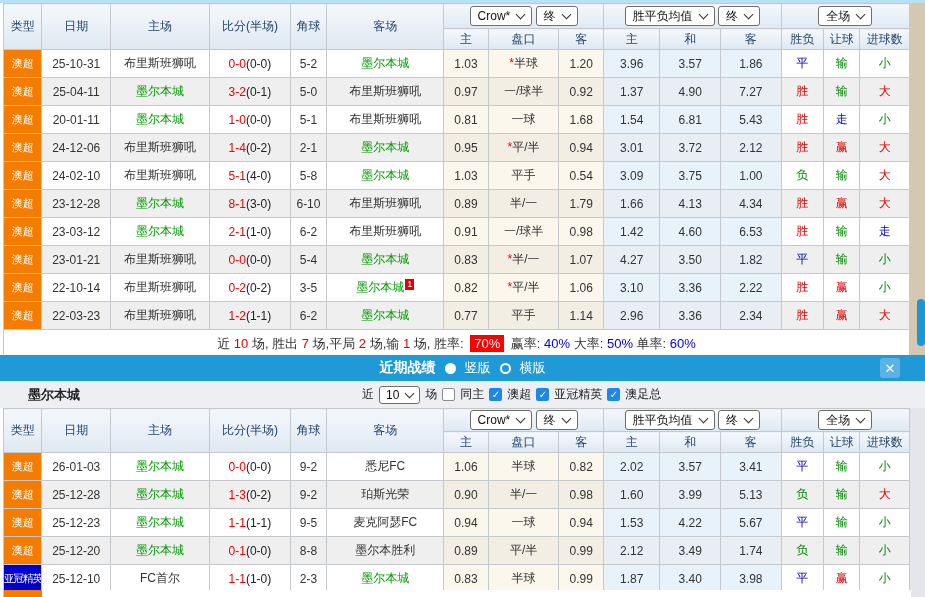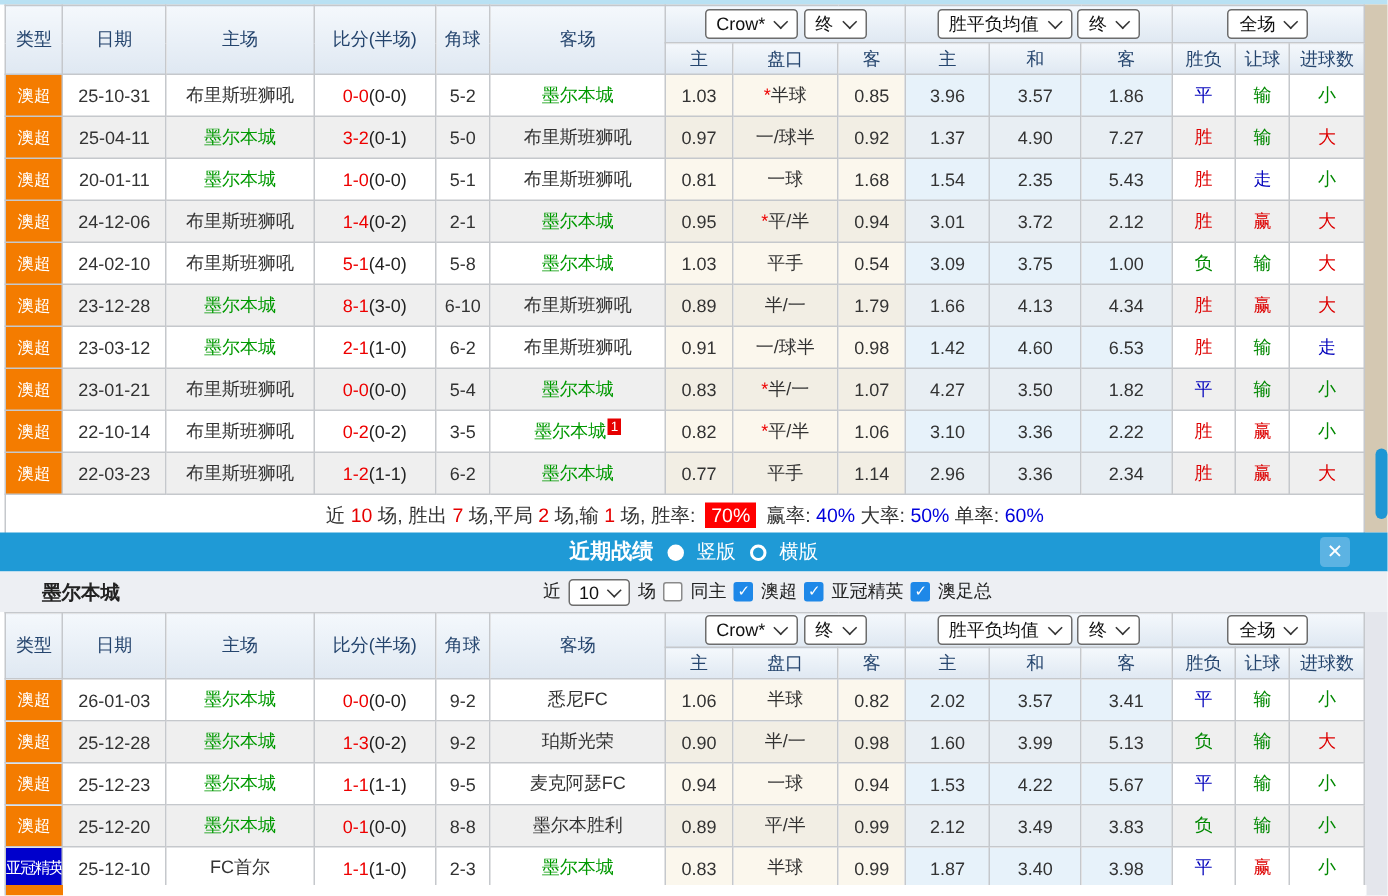--- a/index.html
+++ b/index.html
@@ -158,21 +158,21 @@
   <tbody id="t1body">
       <tr>
         <td class="lg lg-orange">澳超</td>
         <td>25-10-31</td>
         <td>布里斯班狮吼</td>
         <td><span class="sc-red">0-0</span><span class="sc-dark">(0-0)</span></td>
         <td>5-2</td>
         <td class="tm-green"><span>墨尔本城</span></td>
         <td class="cr">1.03</td>
         <td class="cr"><span class="star">*</span><span>半球</span></td>
-        <td class="cr">0.85</td>
+        <td class="cr">1.20</td>
         <td class="bl">3.96</td>
         <td class="bl">3.57</td>
         <td class="bl">1.86</td>
         <td class="c-blue">平</td>
         <td class="c-green">输</td>
         <td class="c-green">小</td>
       </tr>
       <tr>
         <td class="lg lg-orange">澳超</td>
         <td>25-04-11</td>
@@ -194,21 +194,21 @@
         <td class="lg lg-orange">澳超</td>
         <td>20-01-11</td>
         <td class="tm-green">墨尔本城</td>
         <td><span class="sc-red">1-0</span><span class="sc-dark">(0-0)</span></td>
         <td>5-1</td>
         <td><span>布里斯班狮吼</span></td>
         <td class="cr">0.81</td>
         <td class="cr">一球</td>
         <td class="cr">1.68</td>
         <td class="bl">1.54</td>
-        <td class="bl">2.35</td>
+        <td class="bl">6.81</td>
         <td class="bl">5.43</td>
         <td class="c-red">胜</td>
         <td class="c-blue">走</td>
         <td class="c-green">小</td>
       </tr>
       <tr>
         <td class="lg lg-orange">澳超</td>
         <td>24-12-06</td>
         <td>布里斯班狮吼</td>
         <td><span class="sc-red">1-4</span><span class="sc-dark">(0-2)</span></td>
@@ -485,21 +485,21 @@
         <td>25-12-20</td>
         <td class="tm-green">墨尔本城</td>
         <td><span class="sc-red">0-1</span><span class="sc-dark">(0-0)</span></td>
         <td>8-8</td>
         <td><span>墨尔本胜利</span></td>
         <td class="cr">0.89</td>
         <td class="cr">平/半</td>
         <td class="cr">0.99</td>
         <td class="bl">2.12</td>
         <td class="bl">3.49</td>
-        <td class="bl">3.83</td>
+        <td class="bl">1.74</td>
         <td class="c-green">负</td>
         <td class="c-green">输</td>
         <td class="c-green">小</td>
       </tr>
       <tr>
         <td class="lg lg-blue">亚冠精英</td>
         <td>25-12-10</td>
         <td>FC首尔</td>
         <td><span class="sc-red">1-1</span><span class="sc-dark">(1-0)</span></td>
         <td>2-3</td>

